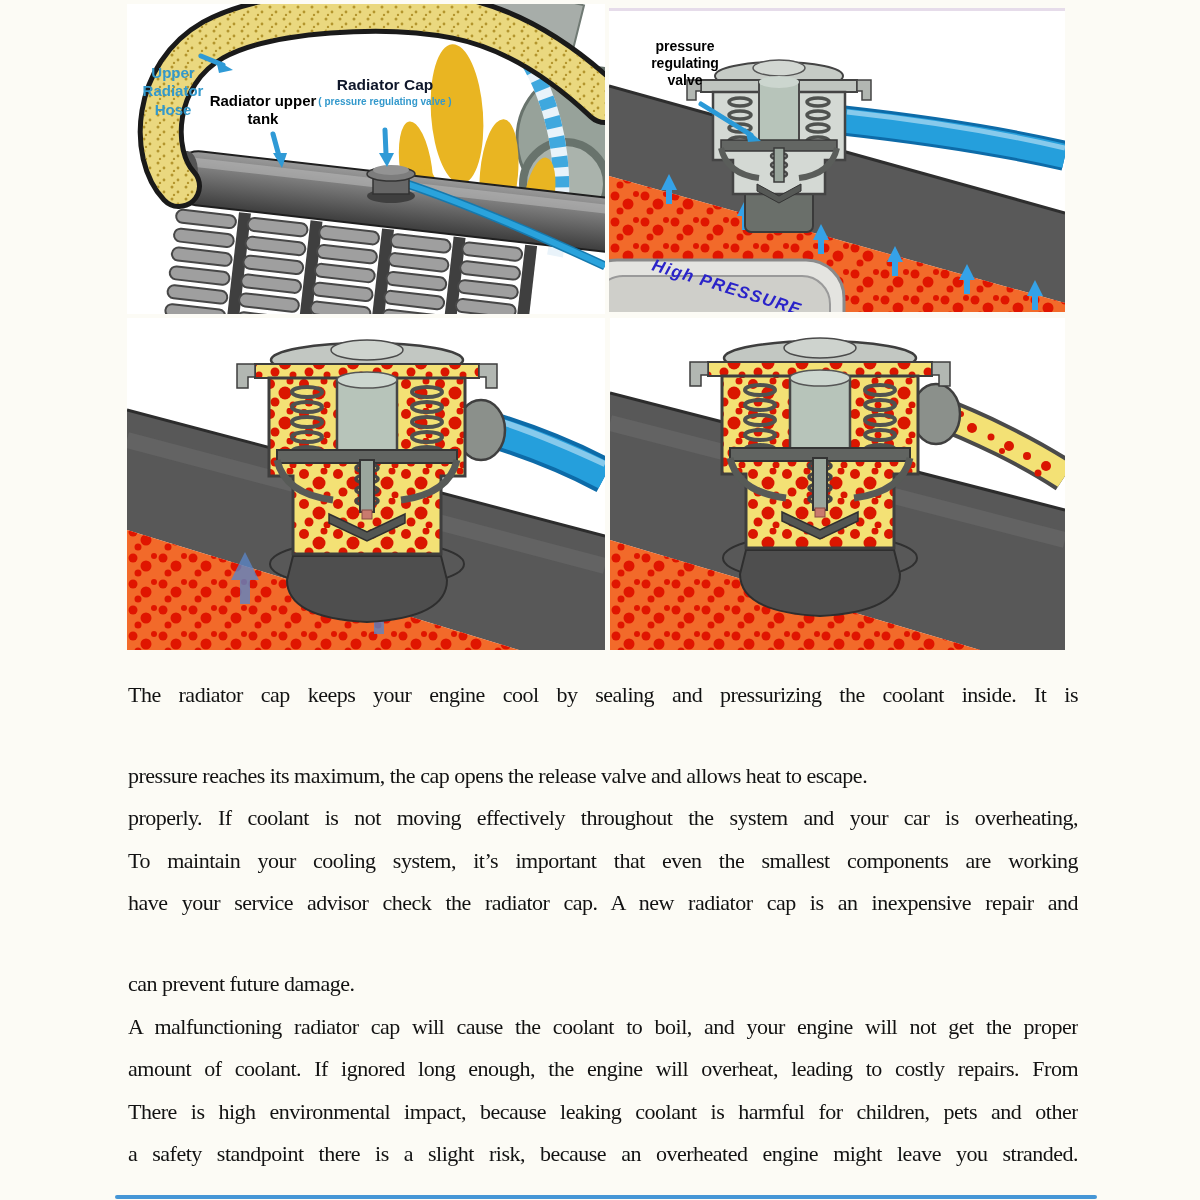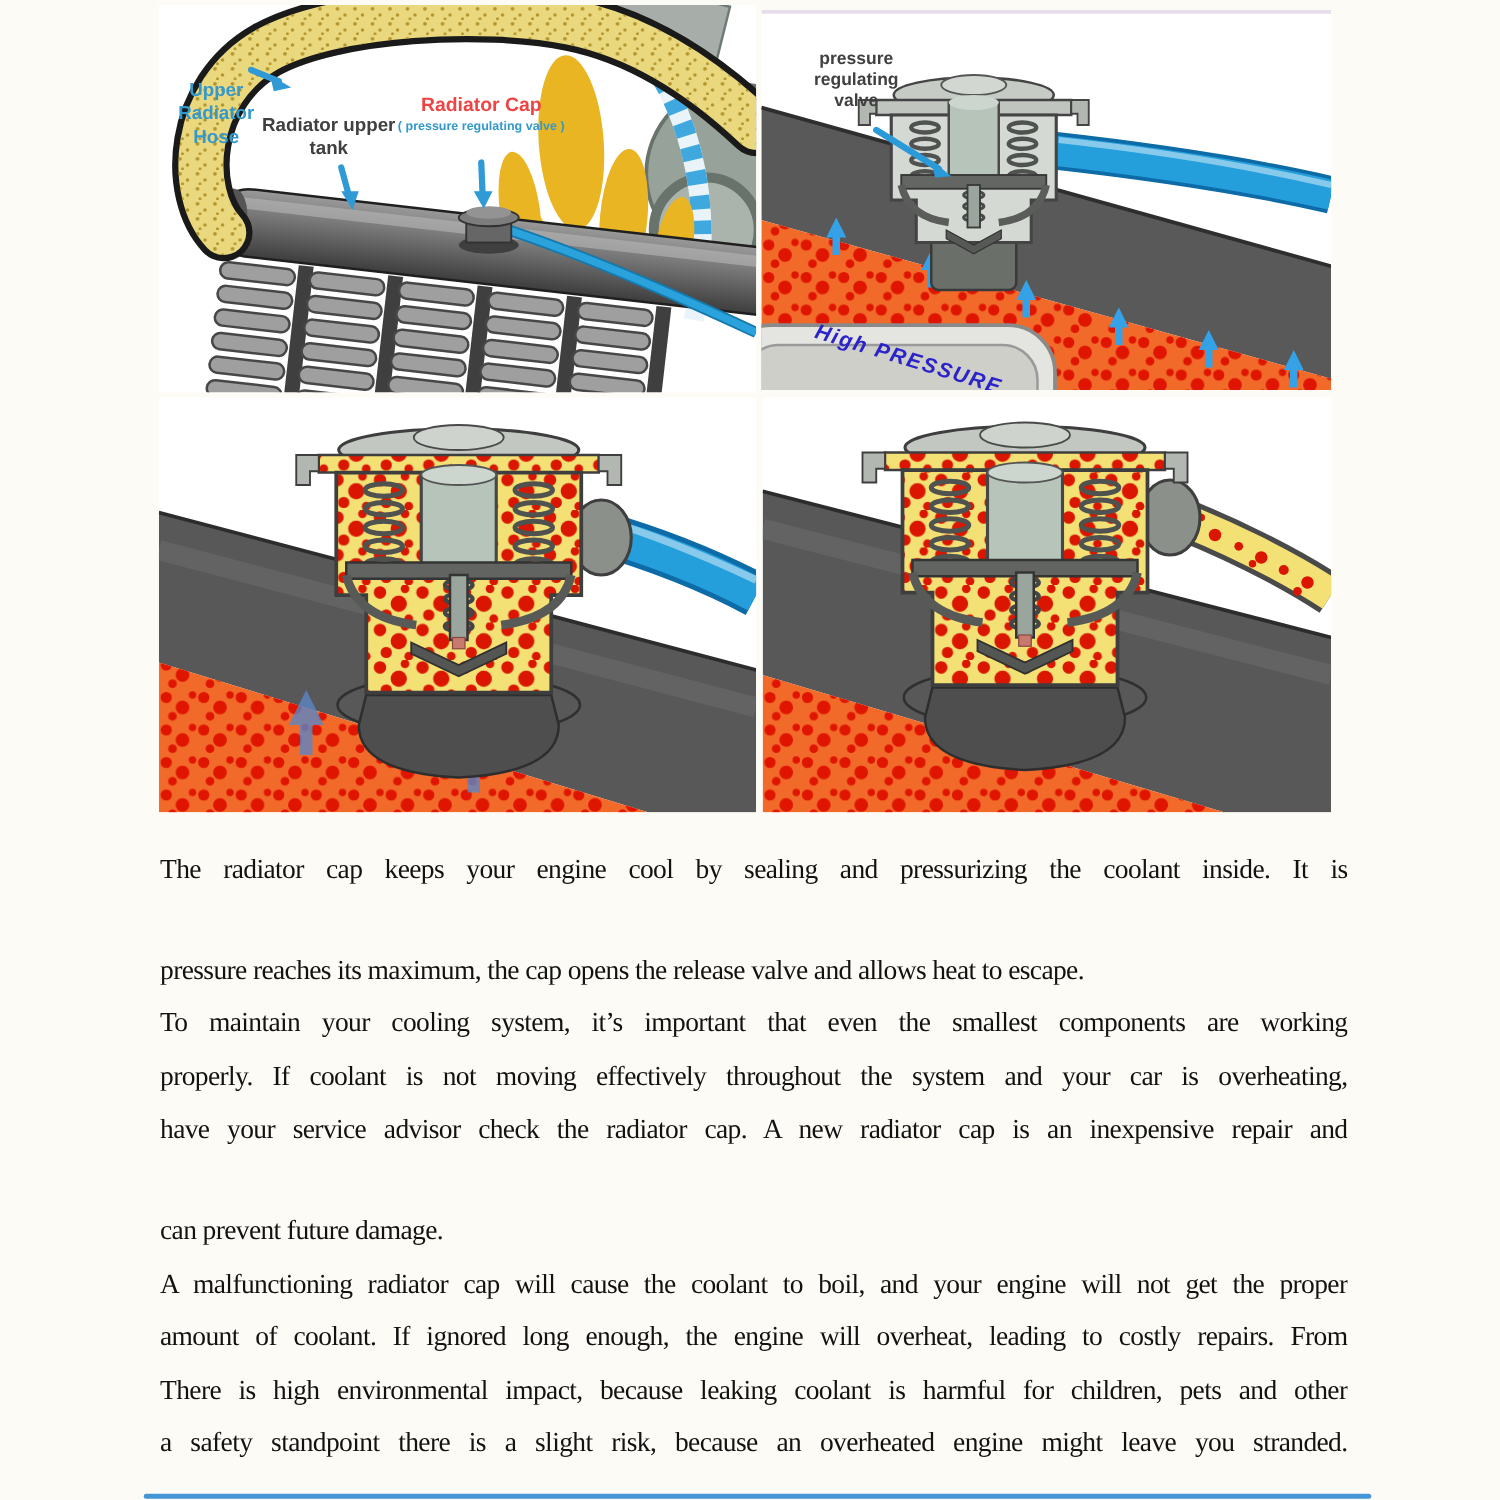--- a/index.html
+++ b/index.html
@@ -12,22 +12,22 @@
   }
   .figure{position:absolute;left:127px;top:2px;width:938px;height:648px;}
   .panel{position:absolute;background:#fffffe;overflow:hidden;}
   .panel svg{display:block;width:100%;height:100%;}
   .p1{left:0;top:2px;width:478px;height:310px;}
   .p2{left:482px;top:6px;width:456px;height:304px;}
   .p3{left:0;top:316px;width:478px;height:332px;}
   .p4{left:483px;top:316px;width:455px;height:332px;}
   .lbl{position:absolute;text-align:center;font-weight:bold;line-height:1.22;}
   .lbl-blue{color:#3399cc;}
-  .lbl-red{color:#404040;}
-  .lbl-black{color:#ef4444;}
+  .lbl-red{color:#000000;}
+  .lbl-black{color:#0f172a;}
   .hose-lbl{left:4px;top:27px;width:84px;font-size:15px;margin-top:33px;}
   .tank-lbl{left:80px;top:88px;width:112px;font-size:15px;}
   .cap-title{left:183px;top:72px;width:150px;font-size:15.5px;}
   .cap-sub{left:178px;top:92px;width:160px;font-size:10px;}
   .valve-lbl{left:24px;top:30px;width:104px;font-size:14px;}
   .article{
     position:absolute;left:128px;top:674px;width:950px;
     color:#121212;font-size:22px;letter-spacing:-0.5px;
   }
   .para{margin:0;}
@@ -396,22 +396,22 @@
       </svg>
     </div>
   </div>
 
   <div class="article">
     <p class="para">
       <span class="jline">The radiator cap keeps your engine cool by sealing and pressurizing the coolant inside. It is</span>
       <span class="jline jlast">pressure reaches its maximum, the cap opens the release valve and allows heat to escape.</span>
     </p>
     <p class="para">
+      <span class="jline">properly. If coolant is not moving effectively throughout the system and your car is overheating,</span>
       <span class="jline">To maintain your cooling system, it’s important that even the smallest components are working</span>
-      <span class="jline">properly. If coolant is not moving effectively throughout the system and your car is overheating,</span>
       <span class="jline">have your service advisor check the radiator cap. A new radiator cap is an inexpensive repair and</span>
       <span class="jline jlast">can prevent future damage.</span>
     </p>
     <p class="para">
       <span class="jline">A malfunctioning radiator cap will cause the coolant to boil, and your engine will not get the proper</span>
       <span class="jline">amount of coolant. If ignored long enough, the engine will overheat, leading to costly repairs. From</span>
       <span class="jline">There is high environmental impact, because leaking coolant is harmful for children, pets and other</span>
       <span class="jline">a safety standpoint there is a slight risk, because an overheated engine might leave you stranded.</span>
       <span class="jline jlast">animals.</span>
     </p>

